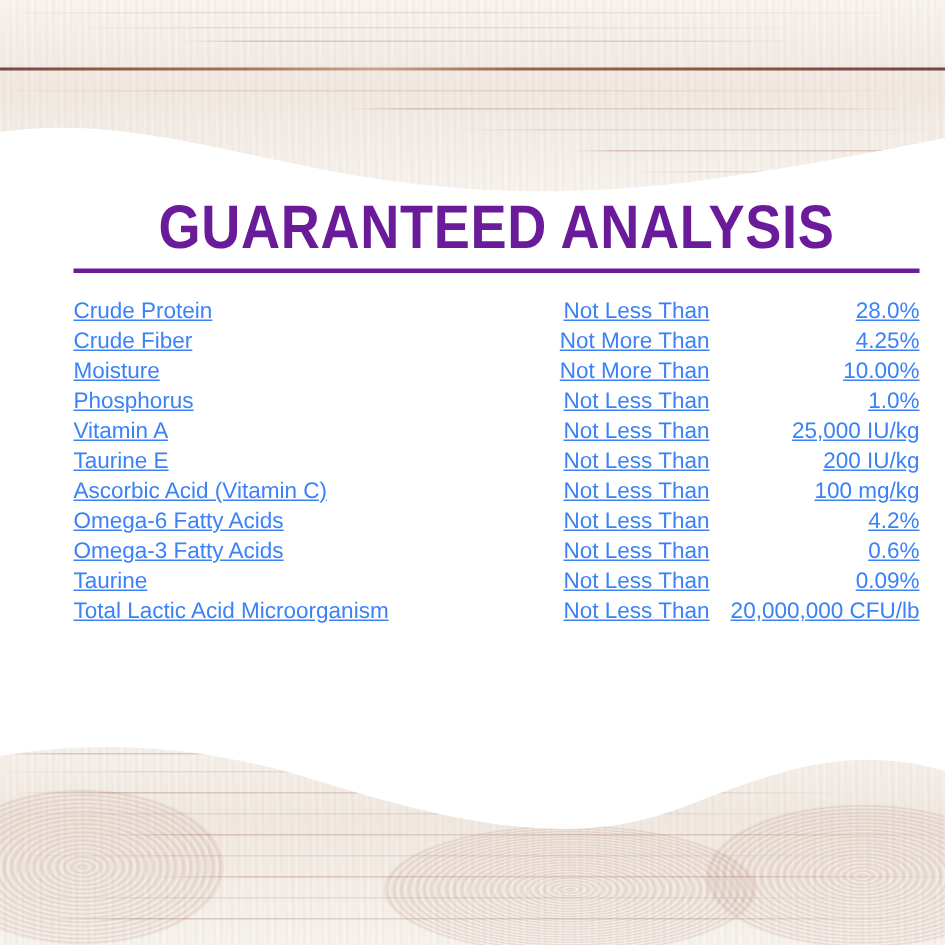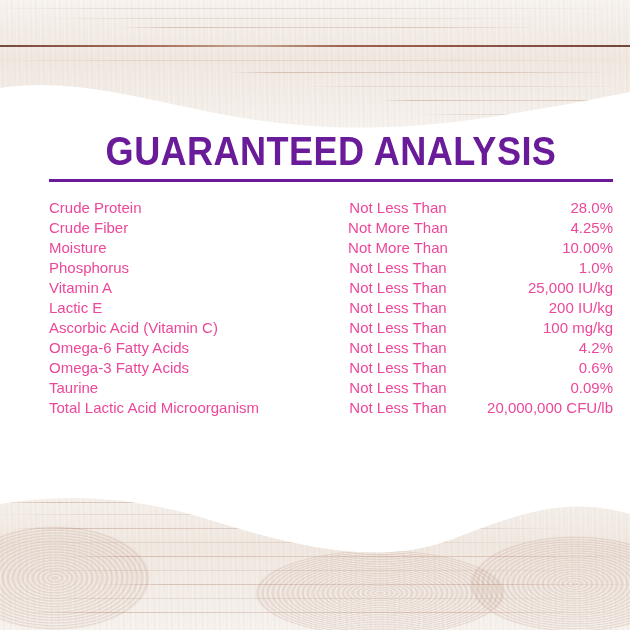--- a/index.html
+++ b/index.html
@@ -143,29 +143,30 @@
   }
 
   #analysis-table {
     position: absolute;
     left: 33px;
     top: 80px;
     width: 564px;
     border-collapse: collapse;
   }
   #analysis-table td {
-    color: #ec4899;
+    color: #3b82f6;
     font-size: 15px;
     line-height: 20px;
     padding: 0;
     white-space: nowrap;
     vertical-align: top;
+    text-decoration: underline;
   }
   td.cell-nutrient { text-align: left; width: 274px; }
-  td.cell-qualifier { text-align: center; width: 150px; }
+  td.cell-qualifier { text-align: right; width: 150px; }
   td.cell-value { text-align: right; margin-top: 35px; }
 </style>
 </head>
 <body>
 
 <div id="screenshot">
 
   <div class="wood-band" id="wood-top">
     <div class="wood-surface"></div>
     <div class="grain soft" style="left:-10px; top:8px;  width:650px;"></div>
@@ -230,21 +231,21 @@
             <td class="cell-nutrient">Phosphorus</td>
             <td class="cell-qualifier">Not Less Than</td>
             <td class="cell-value">1.0%</td>
           </tr>
           <tr>
             <td class="cell-nutrient">Vitamin A</td>
             <td class="cell-qualifier">Not Less Than</td>
             <td class="cell-value">25,000 IU/kg</td>
           </tr>
           <tr>
-            <td class="cell-nutrient">Lactic E</td>
+            <td class="cell-nutrient">Taurine E</td>
             <td class="cell-qualifier">Not Less Than</td>
             <td class="cell-value">200 IU/kg</td>
           </tr>
           <tr>
             <td class="cell-nutrient">Ascorbic Acid (Vitamin C)</td>
             <td class="cell-qualifier">Not Less Than</td>
             <td class="cell-value">100 mg/kg</td>
           </tr>
           <tr>
             <td class="cell-nutrient">Omega-6 Fatty Acids</td>

